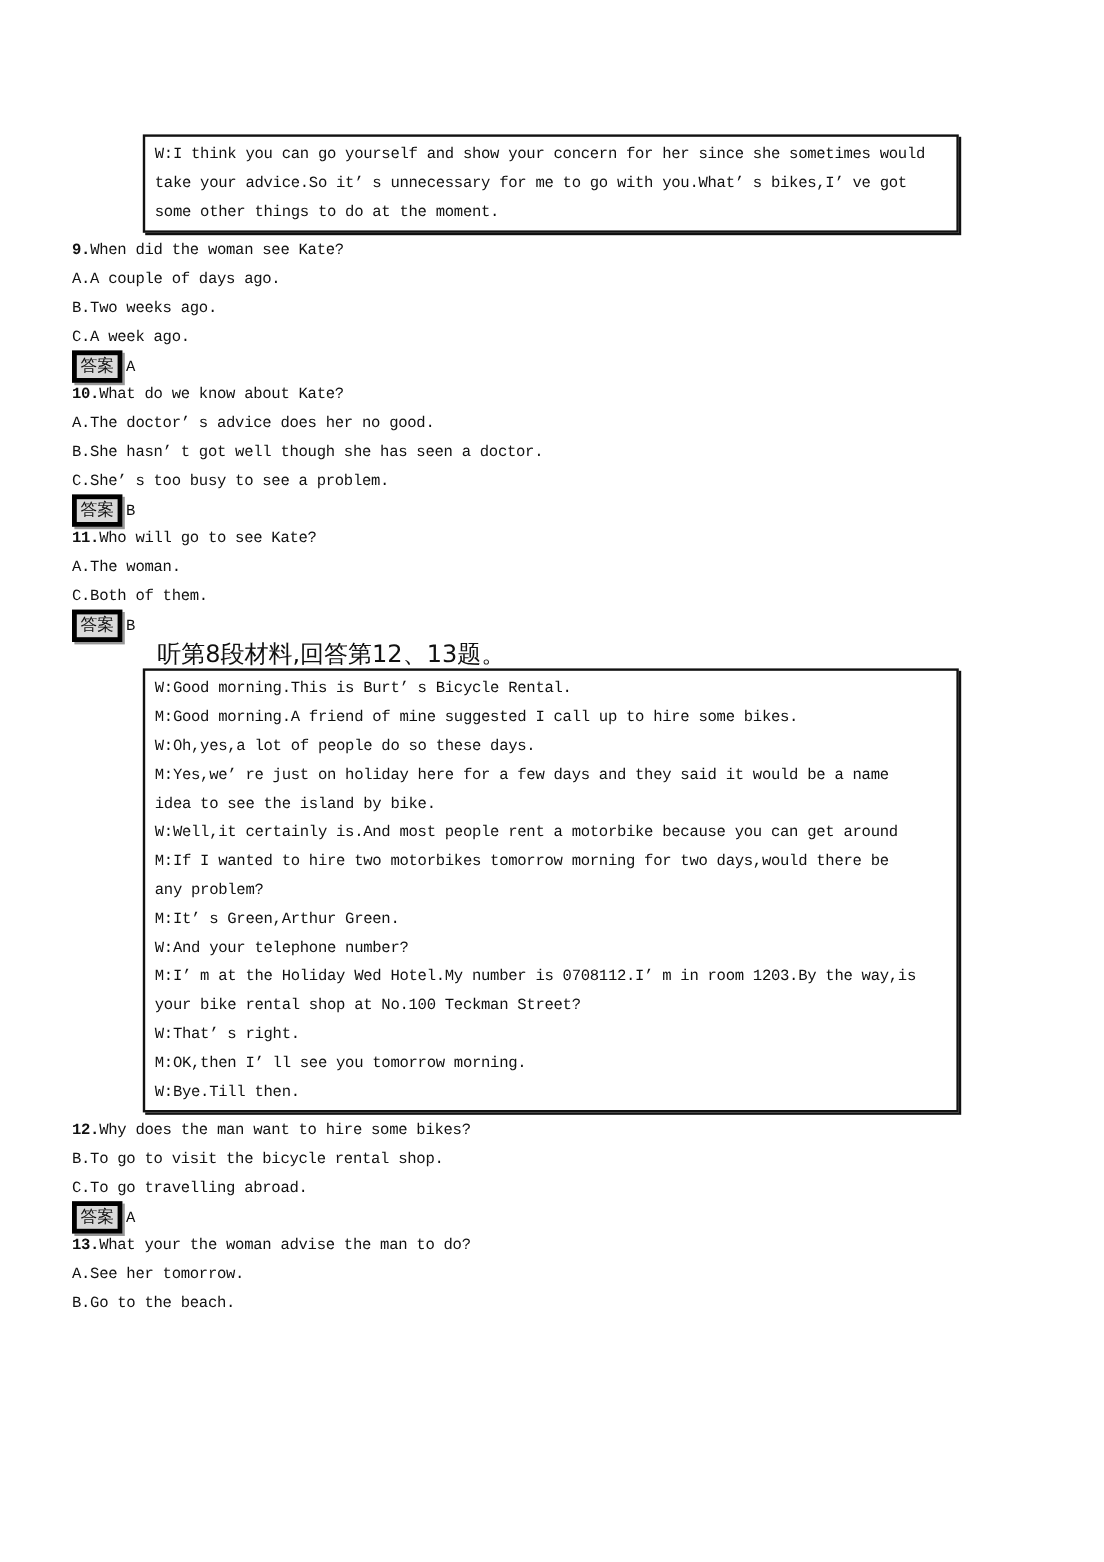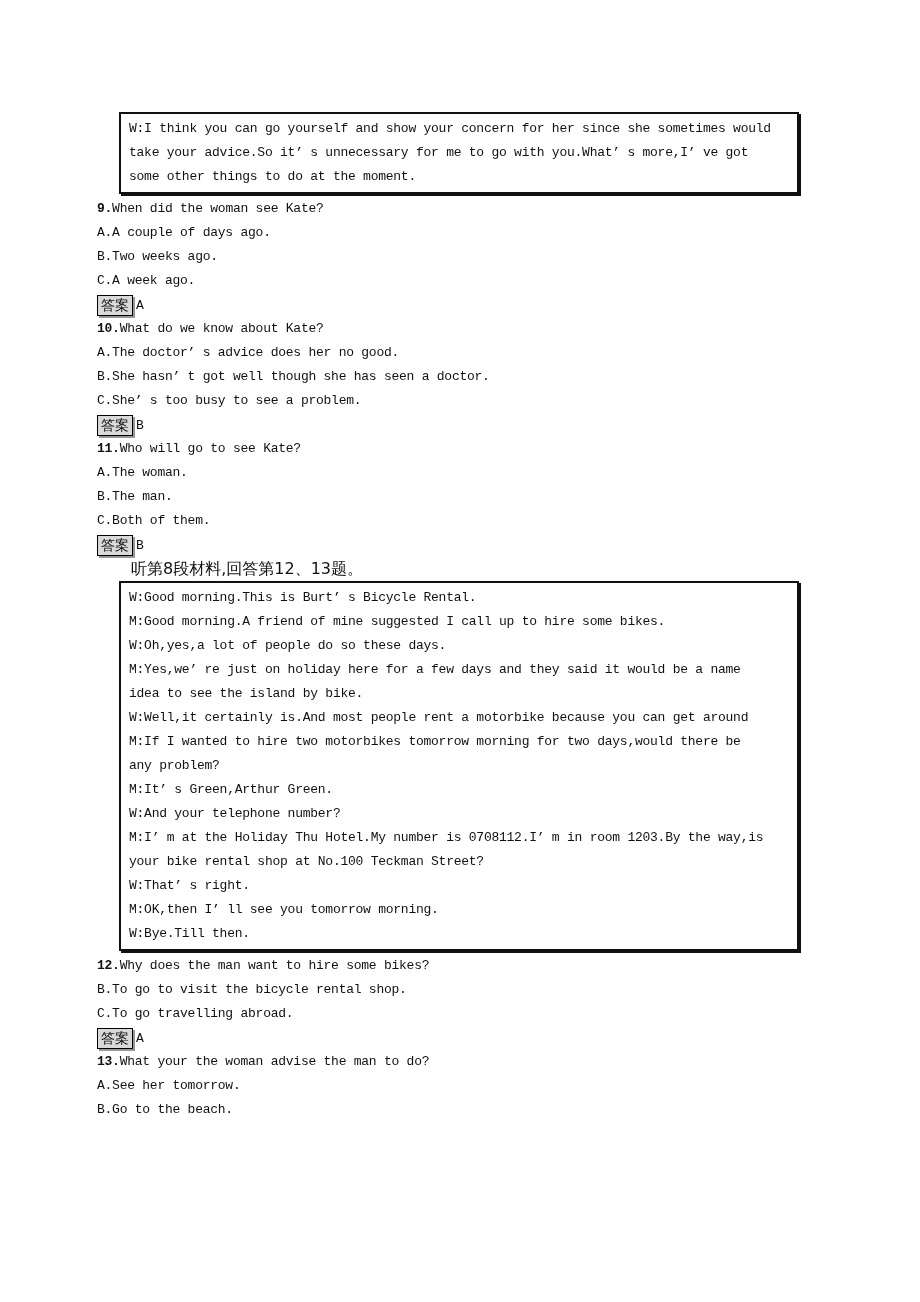--- a/index.html
+++ b/index.html
@@ -30,69 +30,69 @@
     box-shadow: 2px 2px 0 0 #111111;
     padding: 3px 8px;
     background: #ffffff;
   }
   .dline {
     line-height: 24px;
     white-space: pre;
     letter-spacing: -0.25px;
   }
   .qsection {
-    margin-left: 97px;
+    margin-left: 60px;
     margin-top: 3px;
   }
   .qblock { }
   .qline, .opt {
     line-height: 24px;
     white-space: pre;
     letter-spacing: -0.25px;
   }
   .qnum {
     font-weight: 700;
   }
   .ans {
     height: 24px;
     display: flex;
     align-items: center;
   }
   .ans-badge {
     display: inline-block;
     background: #d9d9d9;
-    border: 1px solid #000000;
+    border: 4px solid #000000;
     box-shadow: 2px 2px 0 0 #979797;
     padding: 0 3px;
     font-size: 14px;
     line-height: 19px;
     font-family: "DejaVu Sans", "Liberation Sans", sans-serif;
     color: #111111;
   }
   .ans-letter {
     margin-left: 3px;
     letter-spacing: -0.25px;
   }
   .note {
     margin-left: 131px;
     line-height: 24px;
-    font-size: 16px;
+    font-size: 20px;
     white-space: pre;
     font-family: "DejaVu Sans", "Liberation Sans", sans-serif;
   }
   .spacer-bottom { height: 1px; }
 </style>
 </head>
 <body>
 
 <div class="page">
 
   <div class="dbox">
     <div class="dline">W:I think you can go yourself and show your concern for her since she sometimes would</div>
-    <div class="dline">take your advice.So it’ s unnecessary for me to go with you.What’ s more,I’ ve got</div>
+    <div class="dline">take your advice.So it’ s unnecessary for me to go with you.What’ s bikes,I’ ve got</div>
     <div class="dline">some other things to do at the moment.</div>
   </div>
 
   <div class="qsection">
 
     <div class="qblock">
       <div class="qline"><span class="qnum">9.</span><span>When did the woman see Kate?</span></div>
       <div class="opt">A.A couple of days ago.</div>
       <div class="opt">B.Two weeks ago.</div>
       <div class="opt">C.A week ago.</div>
@@ -109,21 +109,20 @@
       <div class="opt">C.She’ s too busy to see a problem.</div>
       <div class="ans">
         <span class="ans-badge">答案</span>
         <span class="ans-letter">B</span>
       </div>
     </div>
 
     <div class="qblock">
       <div class="qline"><span class="qnum">11.</span><span>Who will go to see Kate?</span></div>
       <div class="opt">A.The woman.</div>
-      <div class="opt">B.The man.</div>
       <div class="opt">C.Both of them.</div>
       <div class="ans">
         <span class="ans-badge">答案</span>
         <span class="ans-letter">B</span>
       </div>
     </div>
 
   </div>
 
   <div class="note">听第8段材料,回答第12、13题。</div>
@@ -132,21 +131,21 @@
     <div class="dline">W:Good morning.This is Burt’ s Bicycle Rental.</div>
     <div class="dline">M:Good morning.A friend of mine suggested I call up to hire some bikes.</div>
     <div class="dline">W:Oh,yes,a lot of people do so these days.</div>
     <div class="dline">M:Yes,we’ re just on holiday here for a few days and they said it would be a name</div>
     <div class="dline">idea to see the island by bike.</div>
     <div class="dline">W:Well,it certainly is.And most people rent a motorbike because you can get around</div>
     <div class="dline">M:If I wanted to hire two motorbikes tomorrow morning for two days,would there be</div>
     <div class="dline">any problem?</div>
     <div class="dline">M:It’ s Green,Arthur Green.</div>
     <div class="dline">W:And your telephone number?</div>
-    <div class="dline">M:I’ m at the Holiday Thu Hotel.My number is 0708112.I’ m in room 1203.By the way,is</div>
+    <div class="dline">M:I’ m at the Holiday Wed Hotel.My number is 0708112.I’ m in room 1203.By the way,is</div>
     <div class="dline">your bike rental shop at No.100 Teckman Street?</div>
     <div class="dline">W:That’ s right.</div>
     <div class="dline">M:OK,then I’ ll see you tomorrow morning.</div>
     <div class="dline">W:Bye.Till then.</div>
   </div>
 
   <div class="qsection">
 
     <div class="qblock">
       <div class="qline"><span class="qnum">12.</span><span>Why does the man want to hire some bikes?</span></div>

